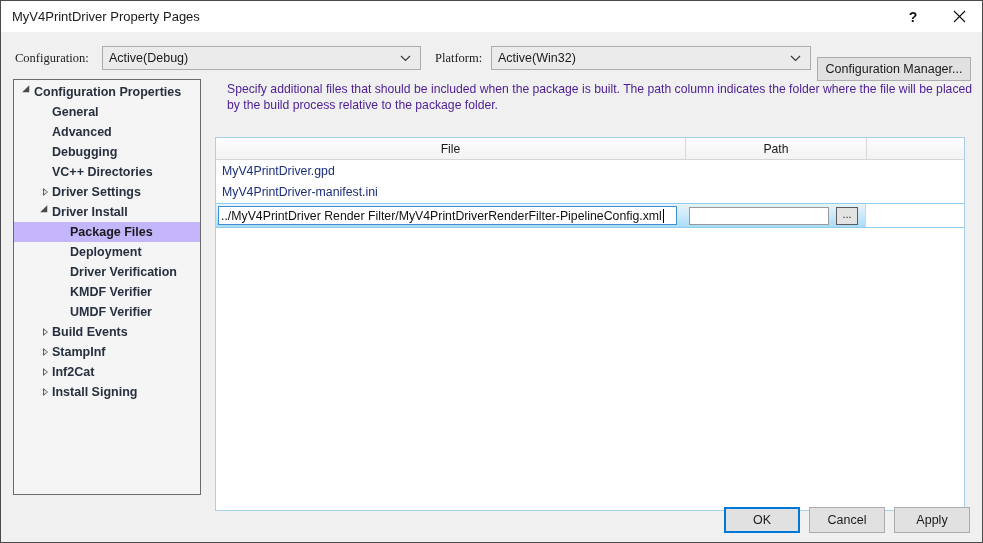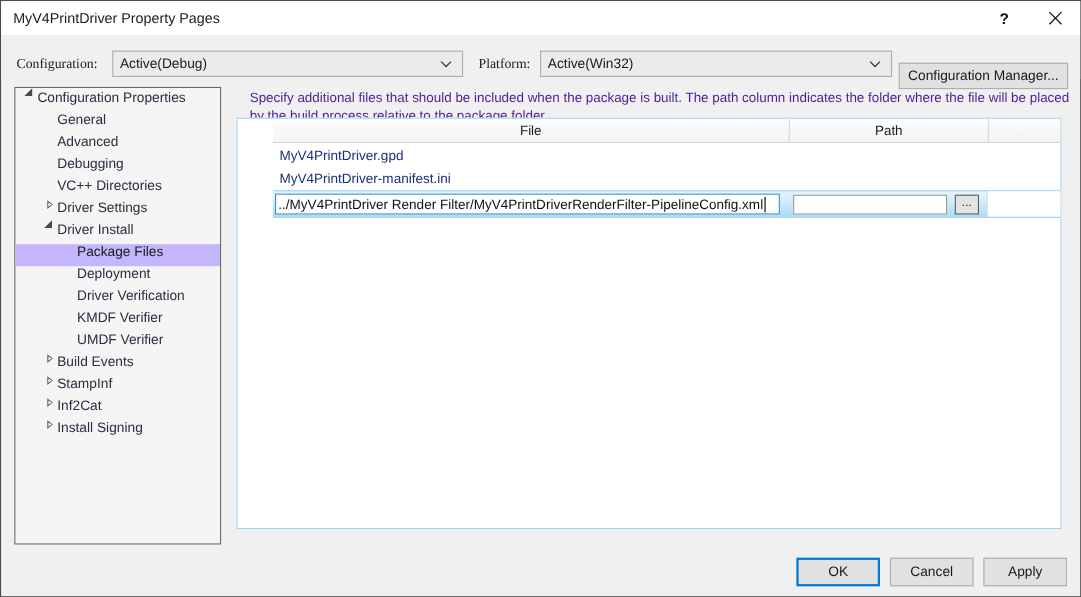--- a/index.html
+++ b/index.html
@@ -147,23 +147,24 @@
     overflow: hidden;
   }
   .tree {
     position: relative;
     padding-top: 2px;
   }
   .tree-item {
     position: relative;
     height: 20px;
     display: flex;
-    align-items: flex-start;
-    cursor: default;
-    white-space: nowrap;
+    align-items: center;
+    cursor: default;
+    white-space: nowrap;
+    font-weight: bold;
   }
   .tree-item .tw {
     width: 14px;
     min-width: 14px;
     display: flex;
     align-items: center;
     justify-content: center;
   }
   .tree-item .tlabel {
     font-size: 12.5px;
@@ -225,28 +226,27 @@
     width: 756px;
     font-size: 12.2px;
     color: #4c1d95;
     line-height: 16px;
     margin-left: 12px;
   }
 
   .grid {
     position: absolute;
     left: 0;
-    top: 26px;
+    top: 56px;
     width: 750px;
     height: 374px;
     background: #ffffff;
     border: 1px solid #a8d0ea;
     box-sizing: border-box;
     overflow: hidden;
-    padding-left: 32px;
   }
   .grid-header {
     position: relative;
     height: 21px;
     background: linear-gradient(to bottom, #fdfdfd 0%, #f3f3f3 100%);
     border-bottom: 1px solid #d6d6d6;
   }
   .gh-cell {
     position: absolute;
     top: 0;

